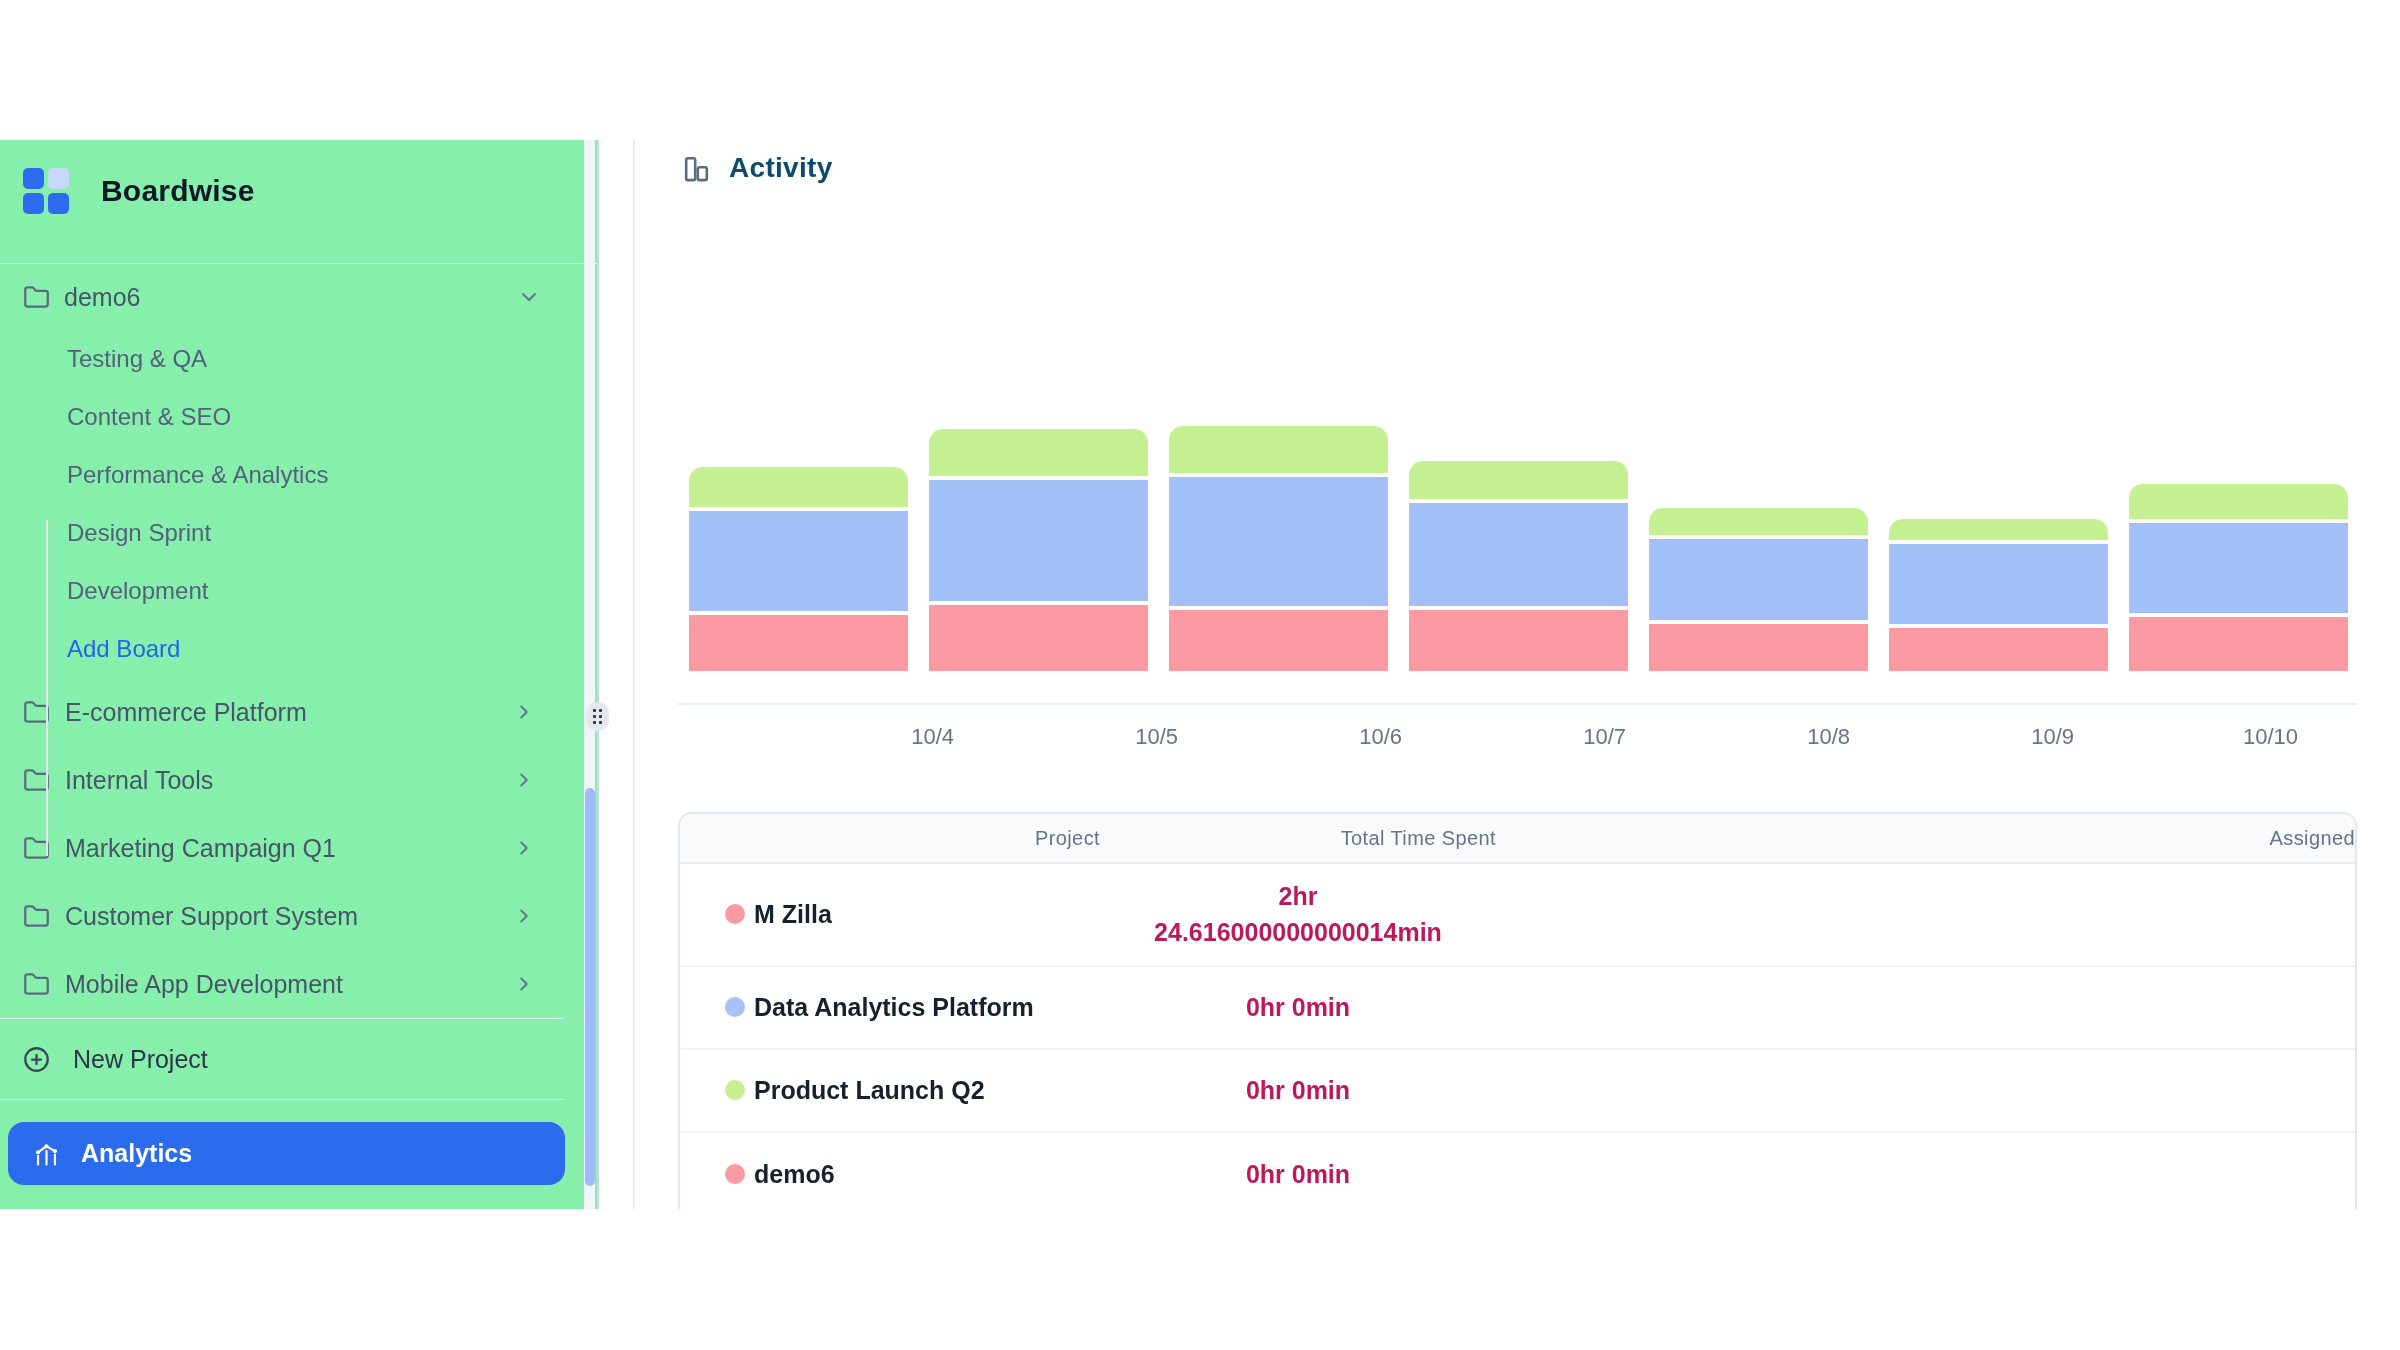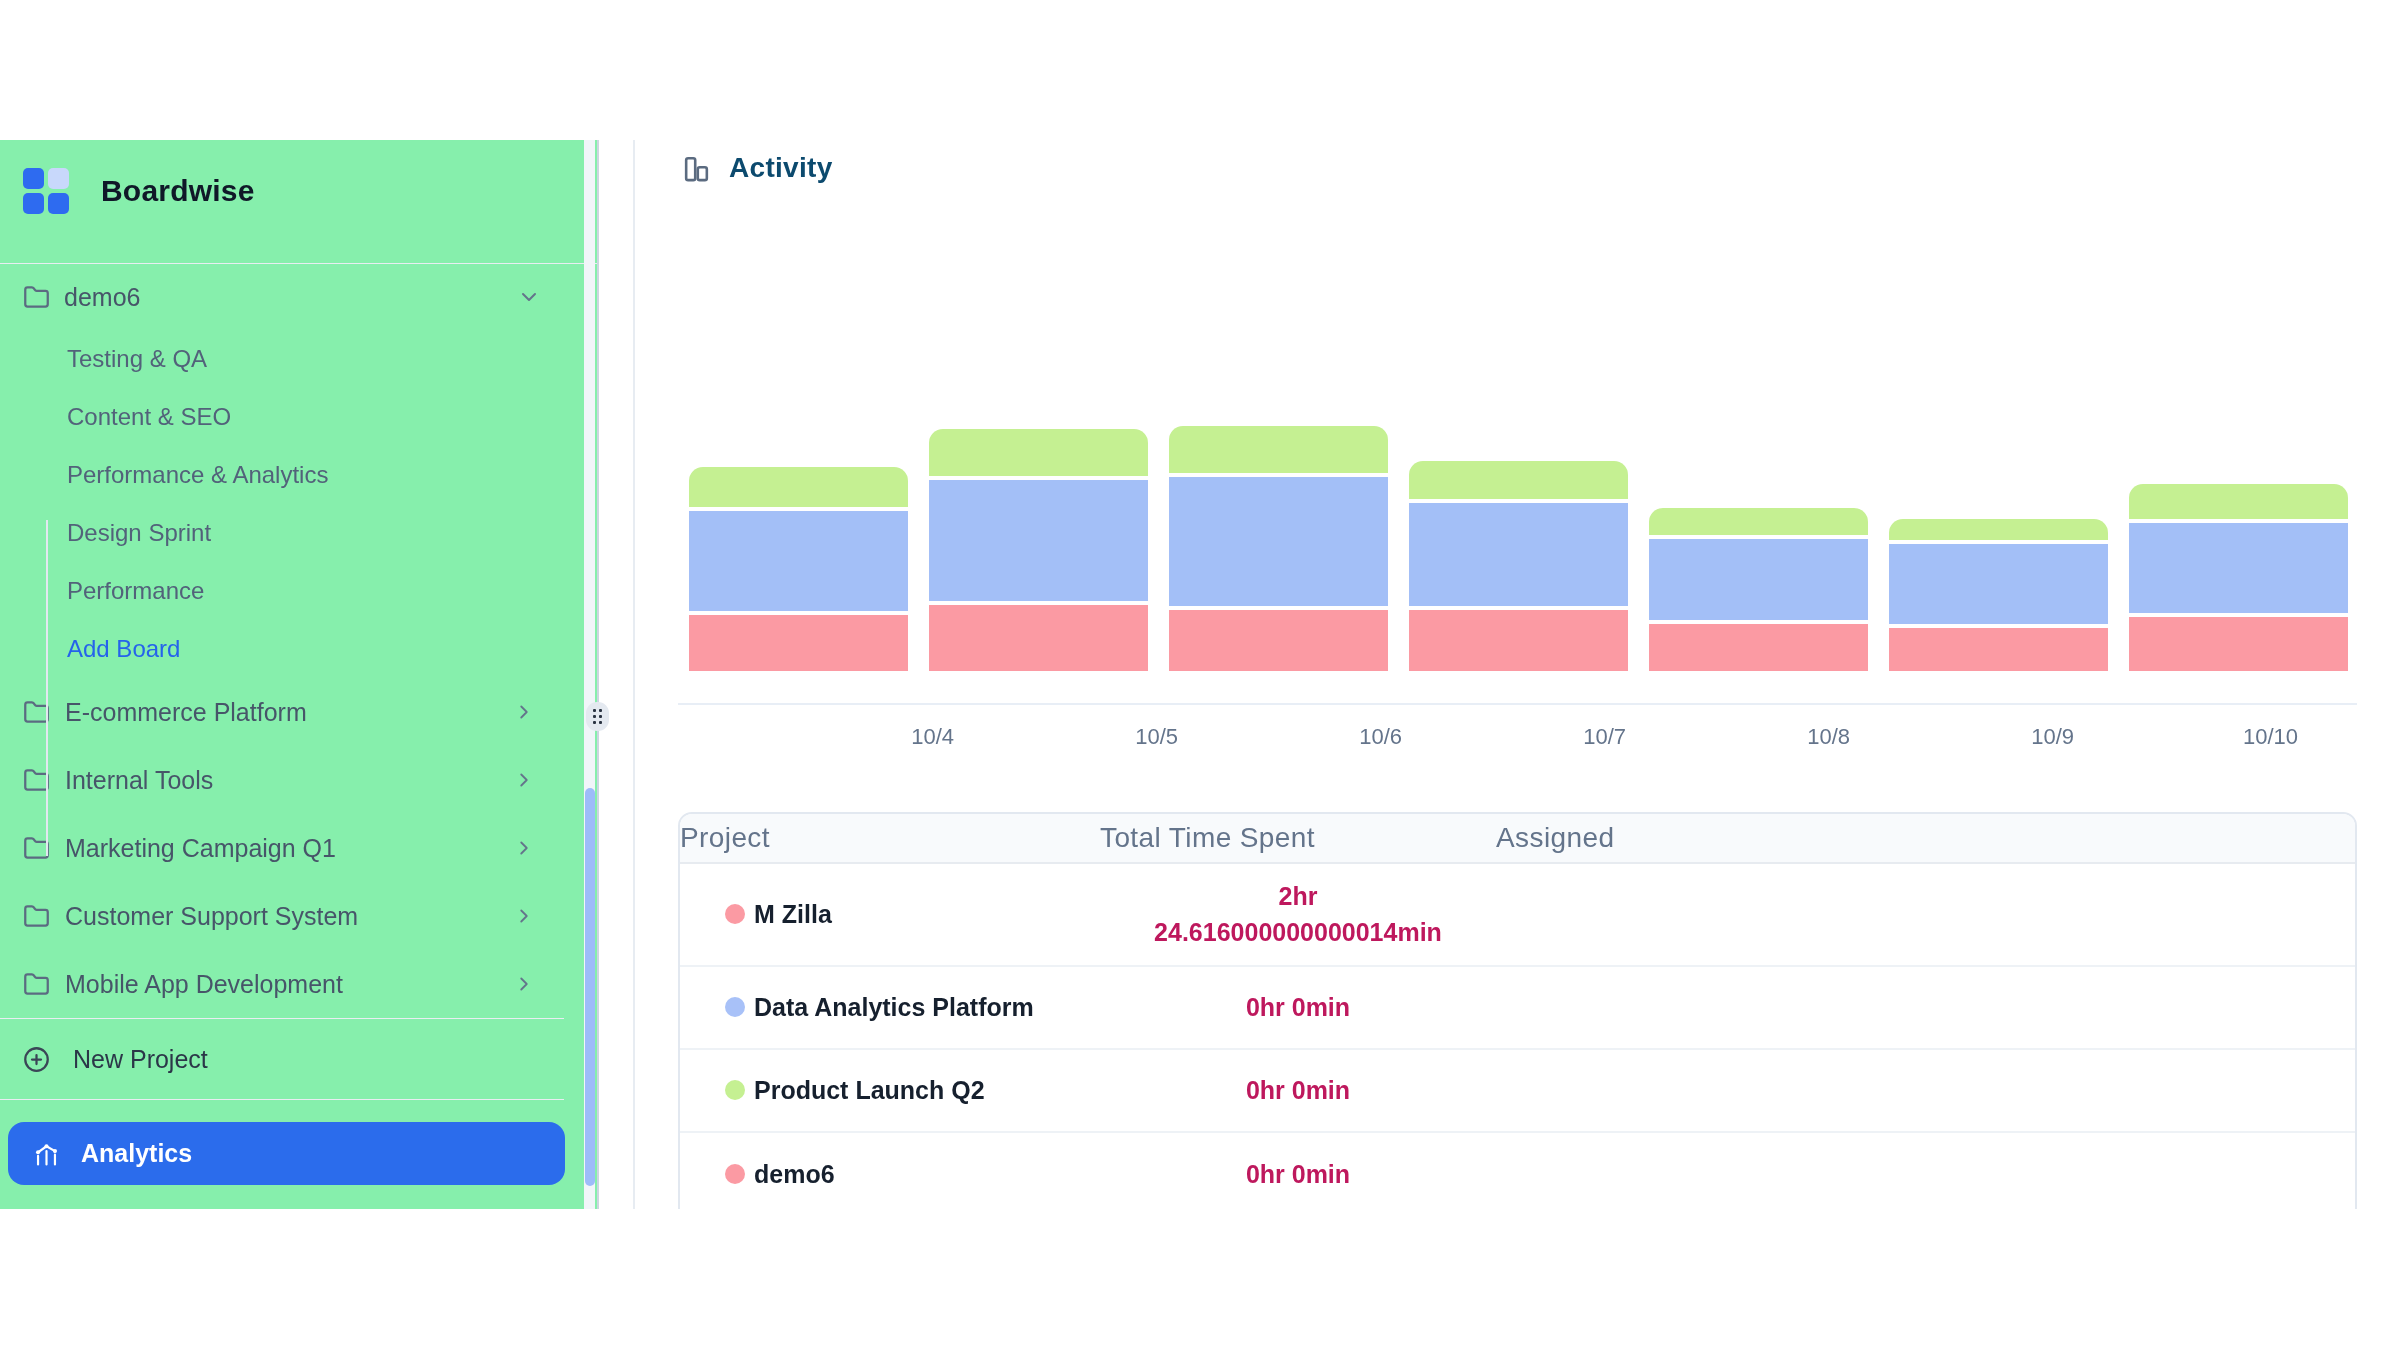--- a/index.html
+++ b/index.html
@@ -71,21 +71,21 @@
   .seg.top-round { border-radius:14px 14px 0 0; }
   .axis-line { position:absolute; left:20px; top:563px; width:1679px; height:2px; background:#e8eef6; }
   .xlabels { position:absolute; left:72px; top:584px; display:flex; }
   .xlabels span { width:224px; text-align:right; font-size:22px; color:#64748b; }
 
   
   .table { position:absolute; left:20px; top:672px; width:1679px; height:540px;
            border:2px solid #e2e8f0; border-radius:14px; background:#fff; overflow:hidden; }
   .thead { height:50px; background:#f8fafc; border-bottom:2px solid #e7ebf0;
            display:grid; grid-template-columns:420px 396px 1fr; align-items:center; }
-  .thead div { text-align:left; font-size:28px; color:#64748b; font-weight:500; letter-spacing:.4px; }
+  .thead div { text-align:right; font-size:20px; color:#64748b; font-weight:500; letter-spacing:.4px; }
   .trow { display:grid; grid-template-columns:420px 396px 1fr; align-items:center;
           border-bottom:2px solid #eef2f6; min-height:83px; }
   .trow:last-child { border-bottom:0; }
   .cell-project { display:flex; align-items:center; padding-left:45px; gap:9px; }
   .dot { width:20px; height:20px; border-radius:50%; flex:0 0 auto; }
   .pname { font-size:25px; font-weight:700; color:#16202e; }
   .cell-time { text-align:center; font-size:25px; font-weight:600; color:#be185d;
                white-space:pre-line; line-height:1.45; padding:14px 0; }
   .avatar { width:31px; height:31px; border-radius:50%; background:#2563eb; margin-left:38px; }
 
@@ -123,21 +123,21 @@
         </span>
       </div>
 
       <div style="position:relative">
         <div class="tree-guide"></div>
         <div id="board-list">
             <div class="tree-item">Testing &amp; QA</div>
             <div class="tree-item">Content &amp; SEO</div>
             <div class="tree-item">Performance &amp; Analytics</div>
             <div class="tree-item">Design Sprint</div>
-            <div class="tree-item">Performance</div>
+            <div class="tree-item">Development</div>
           </div>
         <div class="tree-item add">Add Board</div>
       </div>
 
       <div id="project-list">
           <div class="folder-item">
     <svg width="27" height="27" viewBox="0 0 24 24" fill="none" stroke="#5b6b81" stroke-width="2" stroke-linecap="round" stroke-linejoin="round">
       <path d="M20 20a2 2 0 0 0 2-2V8a2 2 0 0 0-2-2h-7.9a2 2 0 0 1-1.69-.9L9.6 3.9A2 2 0 0 0 7.93 3H4a2 2 0 0 0-2 2v13a2 2 0 0 0 2 2Z"></path>
     </svg>
     <span class="label">E-commerce Platform</span>

